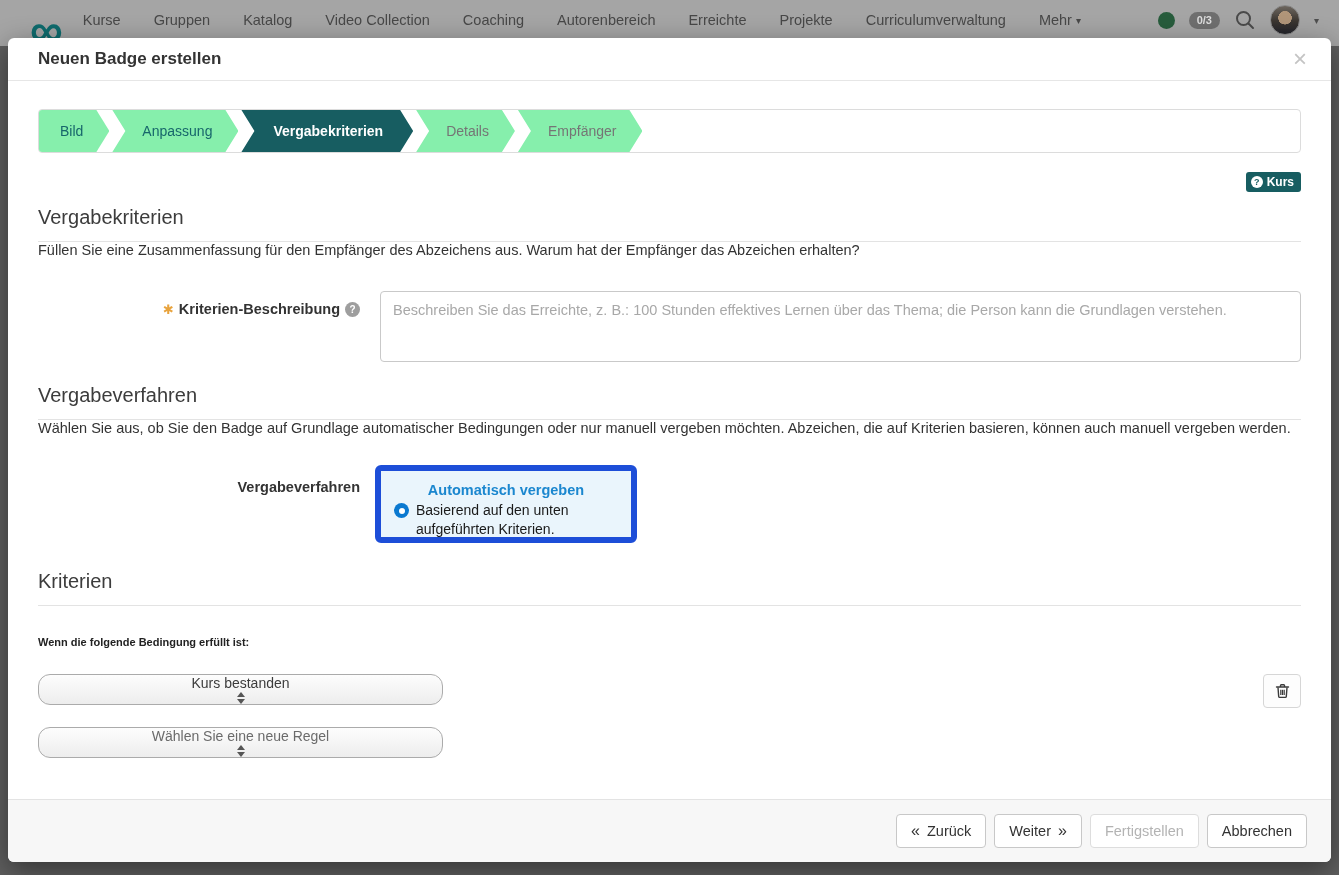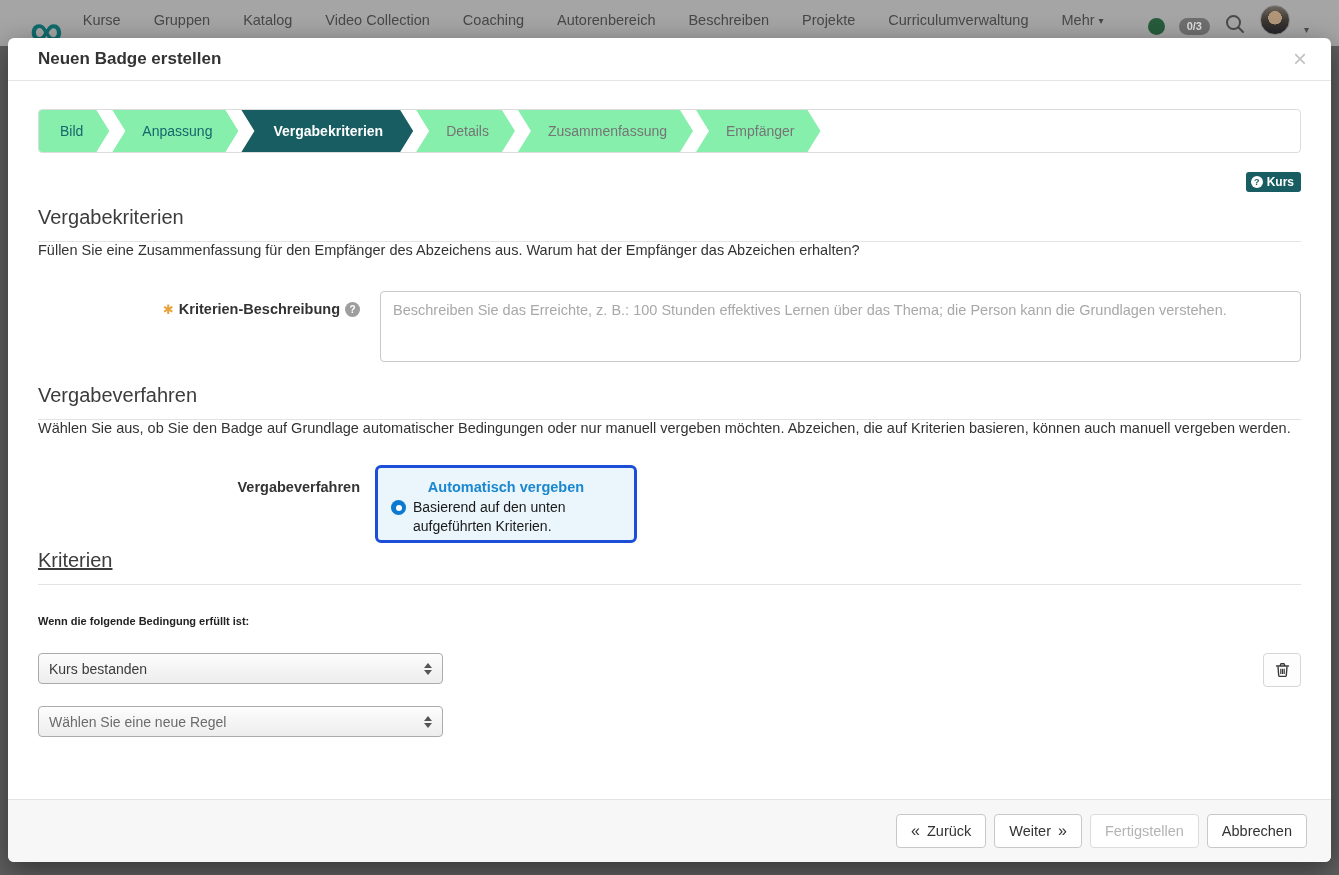--- a/index.html
+++ b/index.html
@@ -17,21 +17,21 @@
   }
   .nav-logo {
     margin-left: 30px; color: #0e6b6d; font-size: 46px; font-weight: bold;
     line-height: 30px; margin-top: 14px; letter-spacing: -2px;
     user-select: none;
   }
   .nav-items { display: flex; gap: 33px; margin-left: 22px; margin-top: -6px; }
   .nav-item { font-size: 14.5px; color: #484848; white-space: nowrap; cursor: pointer; }
   .nav-more { display: flex; align-items: center; gap: 4px; }
   .nav-caret { font-size: 10px; color: #484848; }
-  .nav-right { margin-left: auto; margin-right: 30px; display: flex; align-items: flex-end; gap: 14px; margin-top: -6px; }
+  .nav-right { margin-left: auto; margin-right: 20px; display: flex; align-items: center; gap: 14px; margin-top: -6px; }
   .status-dot { width: 17px; height: 17px; border-radius: 50%; background: #275c3c; }
   .counter-pill {
     background: #6f6f6f; color: #dedede; font-size: 11px; font-weight: bold;
     border-radius: 10px; padding: 3px 8px; line-height: 1;
   }
   .search-svg { display: block; }
   .avatar {
     width: 30px; height: 30px; border-radius: 50%;
     background:
       radial-gradient(circle at 50% 42%, #b09579 0 31%, rgba(0,0,0,0) 32%),
@@ -105,51 +105,52 @@
     cursor: pointer;
   }
   textarea.criteria-textarea {
     width: 100%; height: 71px; border: 1px solid #c9c9c9; border-radius: 4px;
     padding: 10px 12px; font-family: "Liberation Sans", "DejaVu Sans", sans-serif;
     font-size: 14.5px; color: #333; resize: none; outline: none; display: block;
   }
   textarea.criteria-textarea::placeholder { color: #a8a8a8; }
 
   .s2 { margin-top: 22px; }
-  .s3 { margin-top: 6px; text-decoration: underline; }
+  .s3 { margin-top: 27px; }
 
   
   .options-row { display: flex; margin-top: 29px; }
   .options-label { width: 322px; text-align: right; flex-shrink: 0; font-size: 14.5px; font-weight: bold; color: #333; padding-top: 14px; }
   .options-cards { display: flex; gap: 8px; margin-left: 15px; }
   .opt-card {
     width: 262px; height: 78px; border-radius: 6px; padding: 11px 13px;
     border: 1px solid #cccccc; background: #ffffff; cursor: pointer;
   }
-  .opt-card.selected { border: 3px solid #1d4ed8; background: #eaf5fc; }
+  .opt-card.selected { border: 6px solid #1d4ed8; background: #eaf5fc; }
   .opt-title { text-align: center; font-size: 14.5px; font-weight: bold; color: #1a1a1a; margin-bottom: 3px; }
   .opt-card.selected .opt-title { color: #1b87cf; }
   .opt-body { display: flex; gap: 7px; align-items: flex-start; }
   .radio { width: 15px; height: 15px; border-radius: 50%; flex-shrink: 0; margin-top: 2px; }
   .radio.on { background: #0b79d0; position: relative; }
   .radio.on::after {
     content: ""; position: absolute; left: 4.5px; top: 4.5px; width: 6px; height: 6px;
     border-radius: 50%; background: #ffffff;
   }
   .radio.off { background: #ffffff; border: 2px solid #c2c2c2; }
   .opt-desc { font-size: 14px; line-height: 19px; color: #1a1a1a; }
 
   
   .condition-label { margin-top: 30px; font-size: 11px; font-weight: bold; color: #222; }
   .rule-row { display: flex; justify-content: space-between; align-items: flex-start; margin-top: 26px; }
   .select-box {
-    width: 405px; height: 31px; border: 1px solid #ababab; border-radius: 4px;
+    width: 405px; height: 31px; border: 1px solid #ababab; border-radius: 12px;
     background: linear-gradient(180deg, #fdfdfd 0%, #ededed 100%);
     display: flex; align-items: center; padding: 0 10px; font-size: 14px; color: #3c3c3c;
     cursor: pointer;
+    flex-direction: column;
   }
   .select-box.muted { color: #6b6b6b; }
   .select-text { flex: 1; white-space: nowrap; overflow: hidden; }
   .select-arrows { display: flex; flex-direction: column; gap: 2px; align-items: center; }
   .tri-up { width: 0; height: 0; border-left: 4px solid transparent; border-right: 4px solid transparent; border-bottom: 5px solid #555; }
   .tri-down { width: 0; height: 0; border-left: 4px solid transparent; border-right: 4px solid transparent; border-top: 5px solid #555; }
   .rule-row-2 { margin-top: 19px; }
 
   .trash-btn {
     width: 38px; height: 34px; border: 1px solid #d6d6d6; border-radius: 4px;
@@ -178,21 +179,21 @@
 
 <div class="navbar">
   <span class="nav-logo">∞</span>
   <div class="nav-items">
     <span class="nav-item">Kurse</span>
     <span class="nav-item">Gruppen</span>
     <span class="nav-item">Katalog</span>
     <span class="nav-item">Video Collection</span>
     <span class="nav-item">Coaching</span>
     <span class="nav-item">Autorenbereich</span>
-    <span class="nav-item">Beschreiben</span>
+    <span class="nav-item">Erreichte</span>
     <span class="nav-item">Projekte</span>
     <span class="nav-item">Curriculumverwaltung</span>
     <span class="nav-item nav-more">
       <span>Mehr</span>
       <span class="nav-caret">▾</span>
     </span>
   </div>
   <div class="nav-right">
     <span class="status-dot"></span>
     <span class="counter-pill">0/3</span>
@@ -212,21 +213,20 @@
     <span class="modal-close">×</span>
   </div>
 
   <div class="modal-body">
 
     <div class="stepbar">
       <div class="step first done">Bild</div>
       <div class="step done">Anpassung</div>
       <div class="step active">Vergabekriterien</div>
       <div class="step">Details</div>
-      <div class="step">Zusammenfassung</div>
       <div class="step">Empfänger</div>
     </div>
 
     <div class="help-row">
       <span class="help-badge">
         <span class="help-badge-q">?</span>
         <span>Kurs</span>
       </span>
     </div>
 

